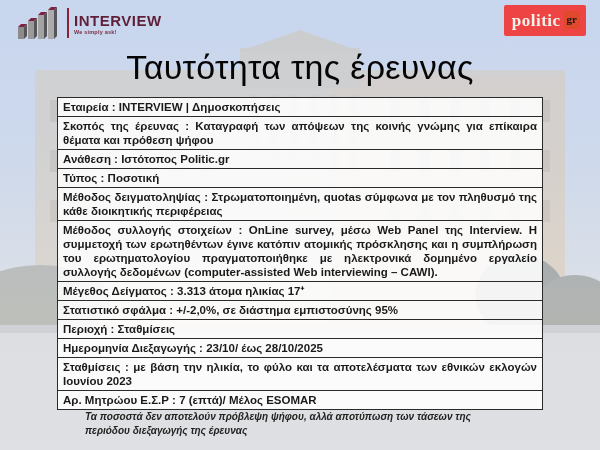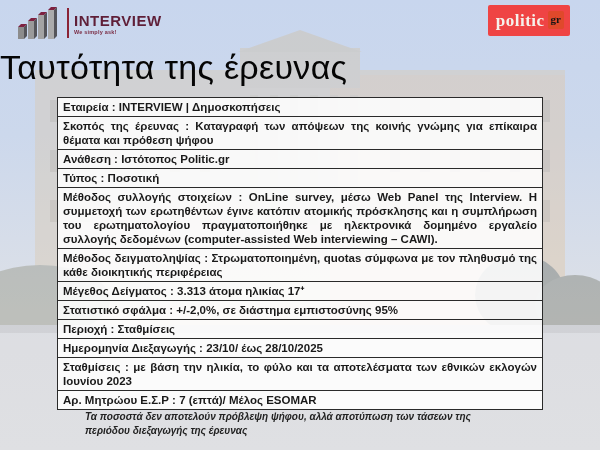--- a/index.html
+++ b/index.html
@@ -13,21 +13,21 @@
   }
 
   
   .bg-photo {
     position: absolute; inset: 0;
     opacity: 0.38;
     pointer-events: none;
   }
 
   
-  .header { position: absolute; top: 0; left: 0; right: 16px; height: 44px; }
+  .header { position: absolute; top: 0; left: 0; right: 0; height: 44px; }
   .logo-interview {
     position: absolute; top: 5px; left: 16px;
     display: flex; align-items: center; gap: 5px;
   }
   .logo-bars { display: block; }
   .logo-sep { width: 2px; height: 30px; background: #8a2335; }
   .logo-text-wrap { display: flex; flex-direction: column; justify-content: center; }
   .logo-interview-name {
     font-size: 15px; font-weight: 700; letter-spacing: 0.5px;
     color: #5f1f38;
@@ -48,21 +48,21 @@
     line-height: 1;
   }
   .logo-politic-gr {
     background: #e0492b; color: #151515; border-radius: 2px;
     font-family: "Liberation Serif", serif; font-weight: 700;
     font-size: 11px; line-height: 1; padding: 3px 3px 4px 3px;
   }
 
   .page-title {
     position: absolute; top: 48px; left: 0; right: 0;
-    text-align: left;
+    text-align: center;
     font-size: 34px; font-weight: 400; color: #050505;
     letter-spacing: 0.3px;
   }
 
   .id-table {
     position: absolute; top: 97px; left: 57px; width: 486px;
     border: 1.5px solid #2a2a2a;
     background: rgba(255,255,255,0.25);
   }
   .id-row {
@@ -182,22 +182,22 @@
   </div>
 </div>
 
 <div class="page-title">Ταυτότητα της έρευνας</div>
 
 <div class="id-table">
   <div class="id-row">Εταιρεία : INTERVIEW  | Δημοσκοπήσεις</div>
   <div class="id-row">Σκοπός της έρευνας : Καταγραφή των απόψεων της κοινής γνώμης για επίκαιρα θέματα και πρόθεση ψήφου</div>
   <div class="id-row">Ανάθεση : Ιστότοπος Politic.gr</div>
   <div class="id-row">Τύπος : Ποσοτική</div>
+  <div class="id-row">Μέθοδος δειγματοληψίας : Στρωματοποιημένη, quotas σύμφωνα με τον πληθυσμό της κάθε διοικητικής περιφέρειας</div>
   <div class="id-row">Μέθοδος συλλογής στοιχείων : OnLine survey, μέσω Web Panel της Interview. Η συμμετοχή των ερωτηθέντων έγινε κατόπιν ατομικής πρόσκλησης και η συμπλήρωση του ερωτηματολογίου πραγματοποιήθηκε με ηλεκτρονικά δομημένο εργαλείο συλλογής δεδομένων (computer-assisted Web interviewing – CAWI).</div>
-  <div class="id-row">Μέθοδος δειγματοληψίας : Στρωματοποιημένη, quotas σύμφωνα με τον πληθυσμό της κάθε διοικητικής περιφέρειας</div>
   <div class="id-row">Μέγεθος Δείγματος : 3.313 άτομα ηλικίας 17⁺</div>
   <div class="id-row">Στατιστικό  σφάλμα : +/-2,0%, σε διάστημα εμπιστοσύνης 95%</div>
   <div class="id-row">Περιοχή : Σταθμίσεις</div>
   <div class="id-row">Ημερομηνία Διεξαγωγής : 23/10/ έως 28/10/2025</div>
   <div class="id-row">Σταθμίσεις : με βάση την ηλικία, το φύλο και τα αποτελέσματα των εθνικών εκλογών Ιουνίου 2023</div>
   <div class="id-row">Αρ. Μητρώου Ε.Σ.Ρ : 7 (επτά)/ Μέλος ESOMAR</div>
 </div>
 
 <div class="footer-note">Τα ποσοστά δεν αποτελούν πρόβλεψη ψήφου, αλλά αποτύπωση των τάσεων της περιόδου διεξαγωγής της έρευνας</div>
 

